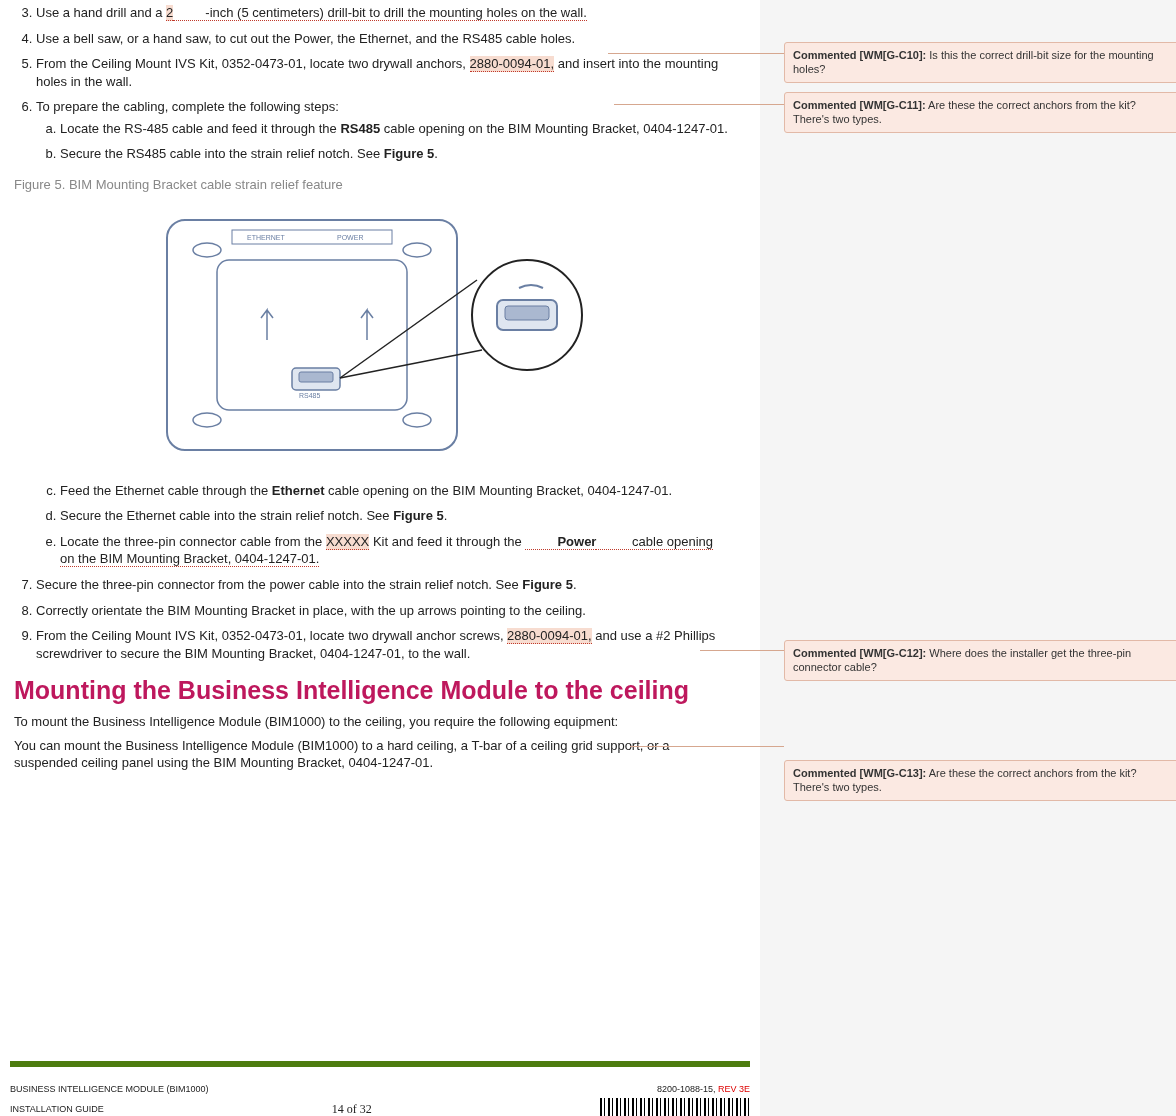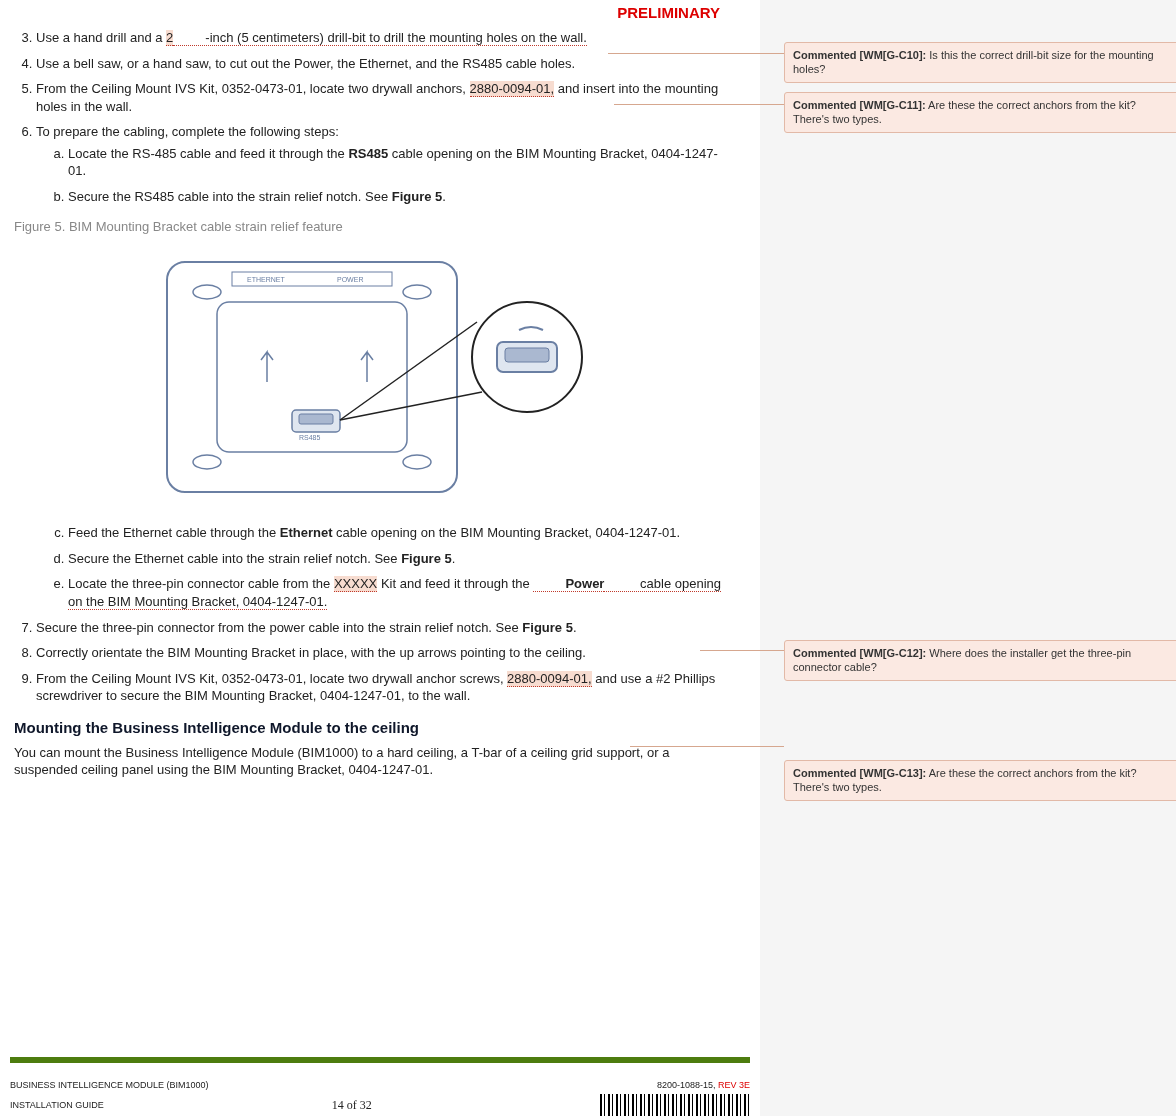--- a/index.html
+++ b/index.html
@@ -46,21 +46,21 @@
   ol.main-list > li {
     margin: 4px 0 8px 0;
     line-height: 1.35;
   }
   ol.sub-list {
     list-style: lower-alpha;
     margin: 4px 0 4px 0;
     padding-left: 24px;
   }
   ol.sub-list > li {
-    margin: 4px 0 8px 8px;
+    margin: 4px 0 8px 0;
     line-height: 1.35;
   }
   ul.bullet {
     list-style: disc;
     margin: 4px 0 8px 0;
     padding-left: 22px;
   }
   ul.bullet > li { margin: 2px 0; }
   .fig-cap {
     color: #888;
@@ -68,22 +68,22 @@
     margin: 14px 0 6px 0;
   }
   .figure-box {
     width: 450px;
     height: 270px;
     margin: 8px auto 12px auto;
     position: relative;
   }
   .figure-box svg { width: 100%; height: 100%; }
   h2.section {
-    color: #0f172a;
-    font-size: 15px;
+    color: #be185d;
+    font-size: 25px;
     font-weight: bold;
     margin: 14px 0 8px 0;
   }
   .hl {
     background: #f7dcd0;
     border-bottom: 1px dotted #c0392b;
   }
   .cmt-link {
     border-bottom: 1px dotted #c0392b;
     padding-left: 32px;
@@ -136,21 +136,20 @@
     background: #d6a78f;
     z-index: 0;
   }
 </style>
 </head>
 <body>
 
 <div class="side-gutter"></div>
 
 <div class="page">
-  <div class="header-stamp">PRELIMINARY</div>
 
   <div class="body-col">
 
     <ol class="main-list" start="3">
       <li>
         <span>Use a hand drill and a </span><span class="hl">2</span><span class="cmt-link">-inch (5 centimeters) drill-bit to drill the mounting holes on the wall.</span>
       </li>
       <li>Use a bell saw, or a hand saw, to cut out the Power, the Ethernet, and the RS485 cable holes.</li>
       <li>
         <span>From the Ceiling Mount IVS Kit, 0352-0473-01, locate two drywall anchors, </span><span class="hl">2880-0094-01,</span><span> and insert into the mounting holes in the wall.</span>
@@ -219,20 +218,21 @@
       <li>
         <span>Secure the three-pin connector from the power cable into the strain relief notch. See </span><span class="bold">Figure 5</span><span>.</span>
       </li>
       <li>Correctly orientate the BIM Mounting Bracket in place, with the up arrows pointing to the ceiling.</li>
       <li>
         <span>From the Ceiling Mount IVS Kit, 0352-0473-01, locate two drywall anchor screws, </span><span class="hl">2880-0094-01,</span><span> and use a #2 Phillips screwdriver to secure the BIM Mounting Bracket, 0404-1247-01, to the wall.</span>
       </li>
     </ol>
 
     <h2 class="section">Mounting the Business Intelligence Module to the ceiling</h2>
+    <div class="para">To mount the Business Intelligence Module (BIM1000) to the ceiling, you require the following equipment:</div>
     <div class="para">You can mount the Business Intelligence Module (BIM1000) to a hard ceiling, a T-bar of a ceiling grid support, or a suspended ceiling panel using the BIM Mounting Bracket, 0404-1247-01.</div>
   </div>
 
   <div class="footer">
     <div class="row1">
       <span>BUSINESS INTELLIGENCE MODULE (BIM1000)</span>
       <span>
         <span>8200-1088-15, </span><span class="rev">REV 3E</span>
       </span>
     </div>

